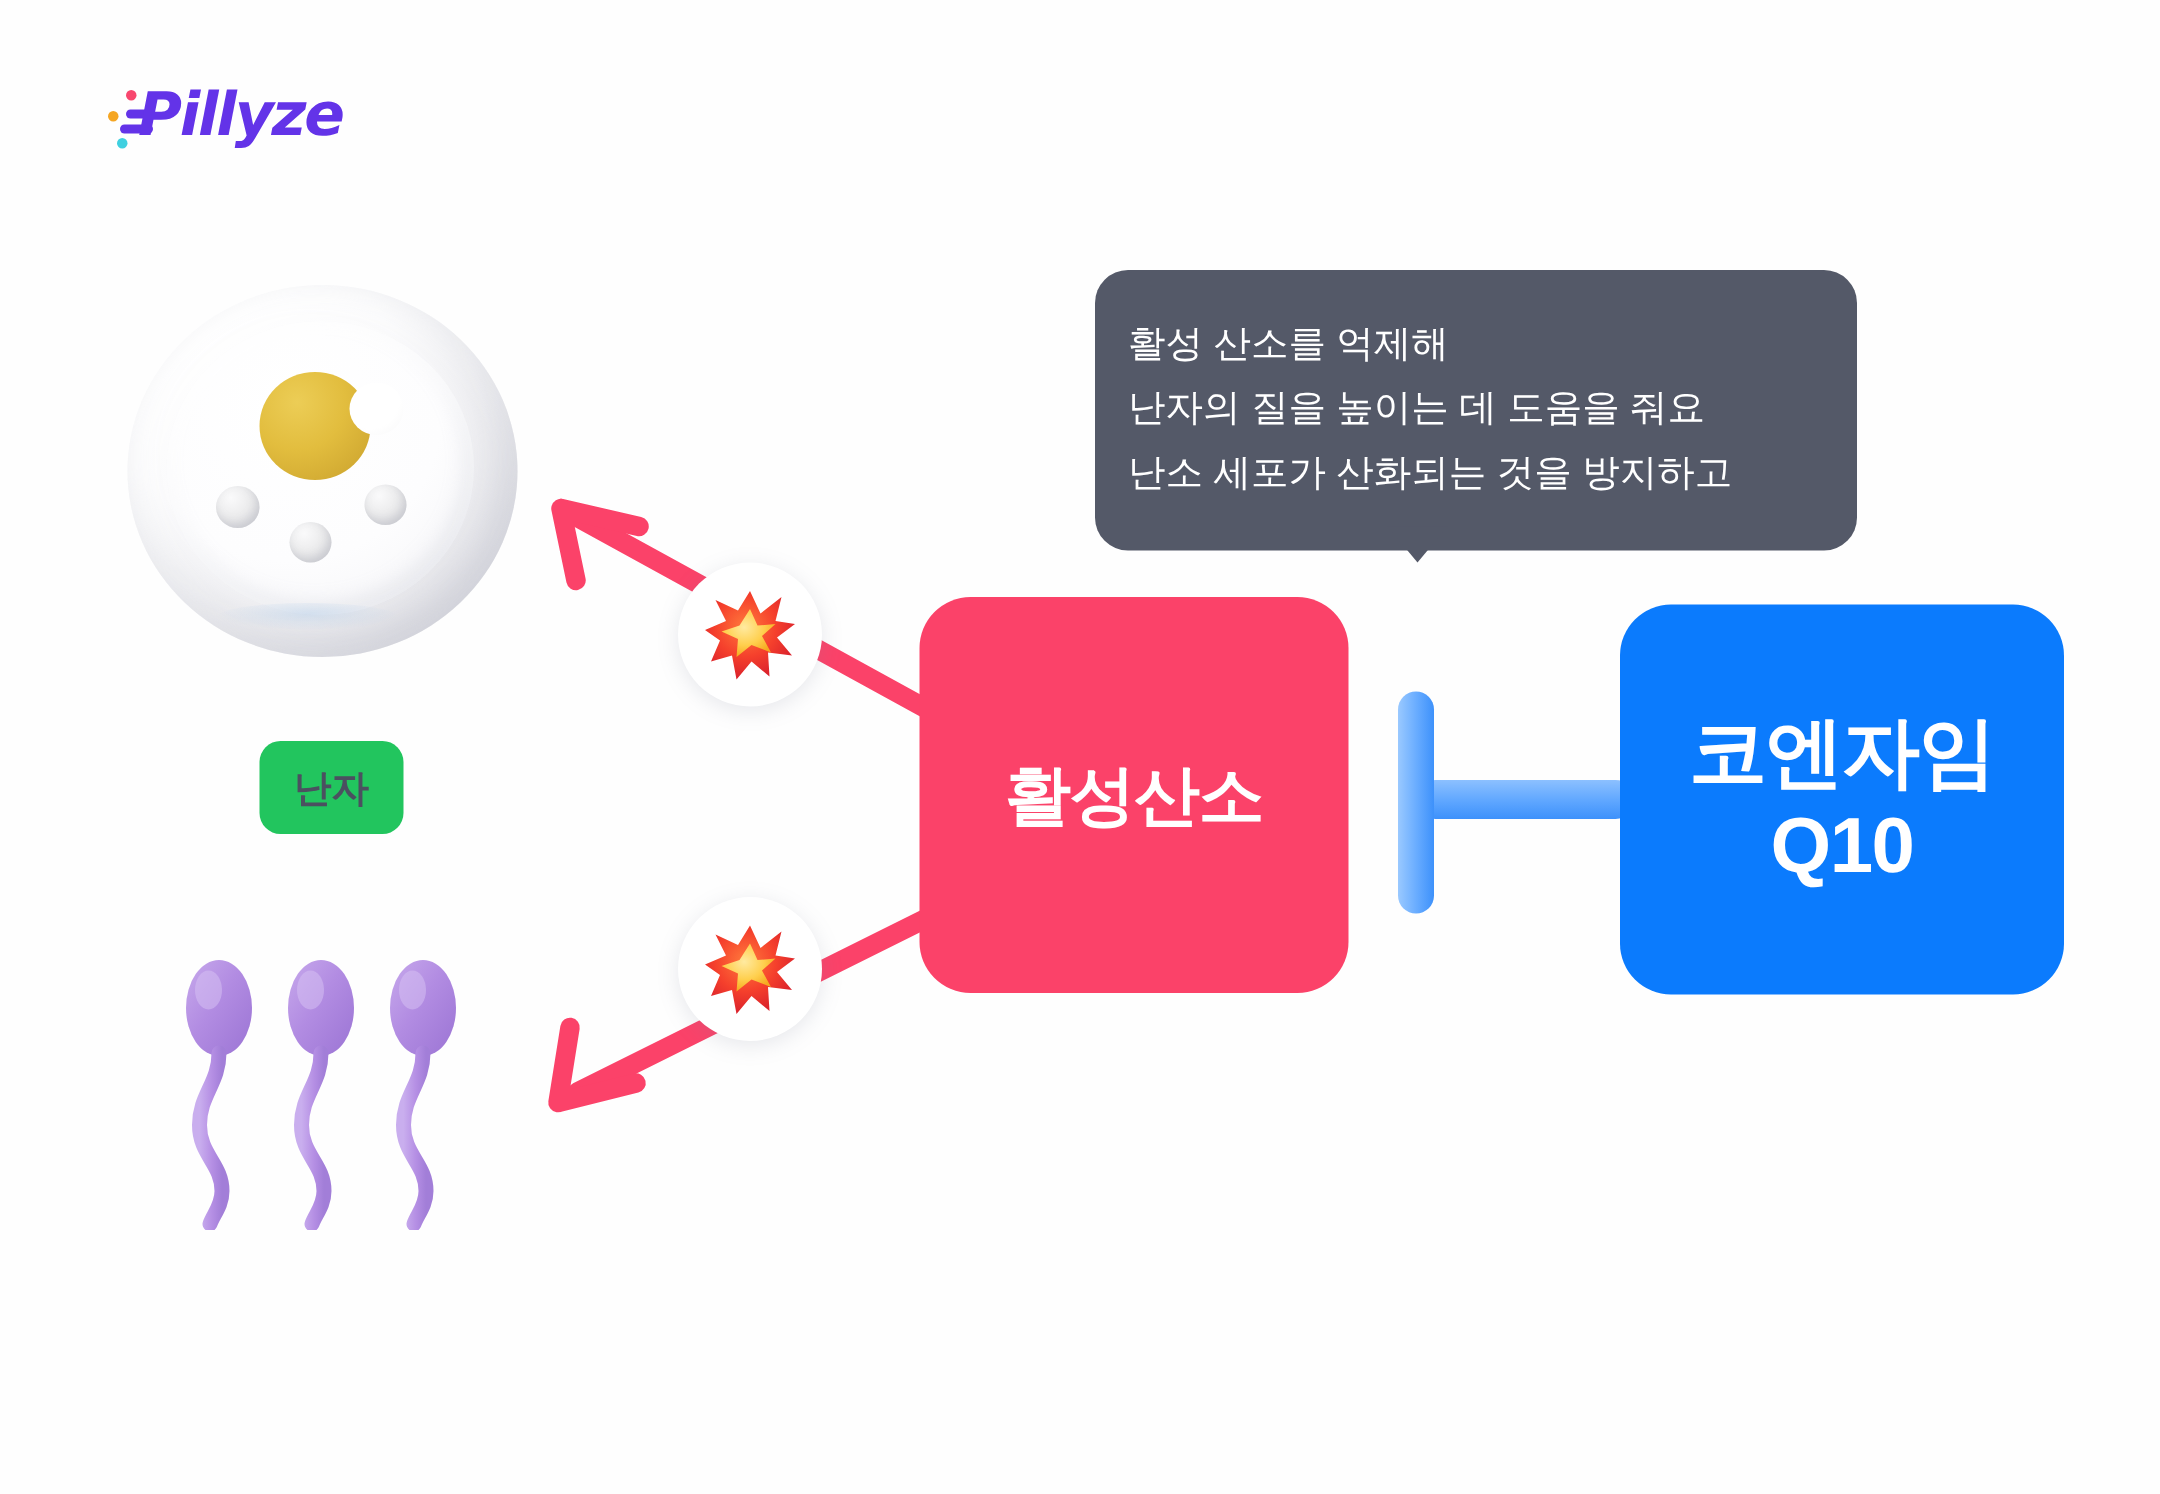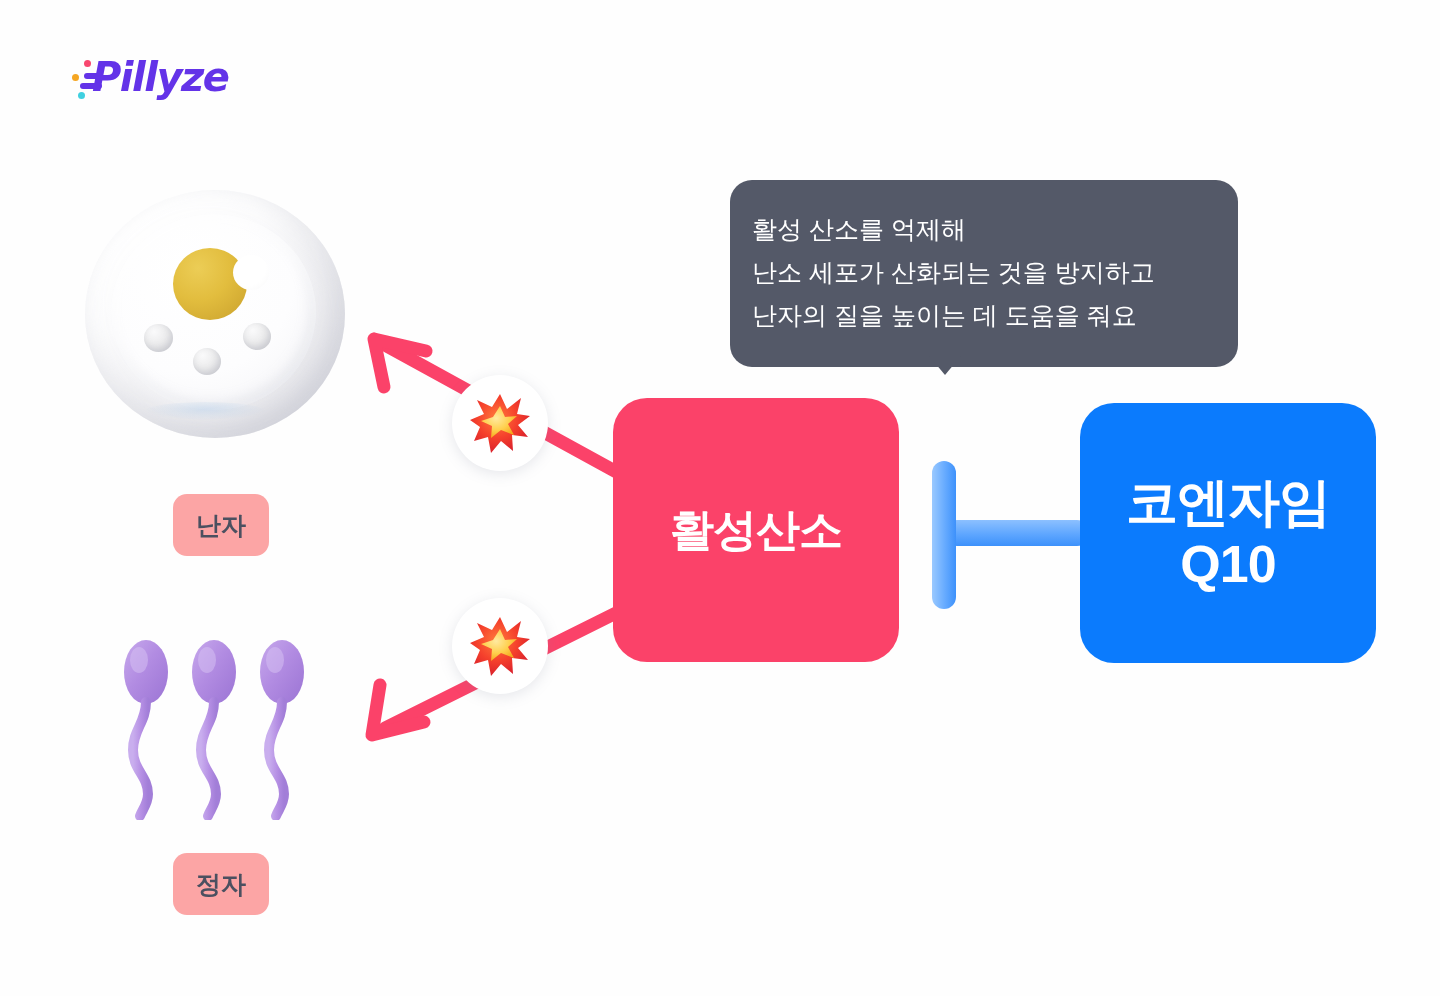--- a/index.html
+++ b/index.html
@@ -124,21 +124,21 @@
     height: 190px;
   }
   .sperm { position: absolute; top: 0; width: 52px; height: 190px; }
   #sperm-1 { left: 0px; }
   #sperm-2 { left: 68px; }
   #sperm-3 { left: 136px; }
 
   
   .label-pill {
     position: absolute;
-    background: #fca5a5;
+    background: #22c55e;
     border-radius: 14px;
     color: #4b5060;
     font-size: 25px;
     font-weight: bold;
     display: flex;
     align-items: center;
     justify-content: center;
   }
   #label-egg   { left: 173px; top: 494px; width: 96px; height: 62px; }
   #label-sperm { left: 173px; top: 853px; width: 96px; height: 62px; }
@@ -298,23 +298,20 @@
       <ellipse cx="19" cy="30" rx="9" ry="13" fill="#d6bff3" opacity="0.55"></ellipse>
       <path d="M26 72 C26 92, 13 100, 13 120 C13 140, 28 146, 28 164 C28 174, 22 180, 20 186" fill="none" stroke="url(#spermTailGrad)" stroke-width="10" stroke-linecap="round"></path>
     </svg>
     <svg class="sperm" id="sperm-3" viewBox="0 0 52 190">
       <ellipse cx="26" cy="42" rx="22" ry="32" fill="url(#spermHeadGrad)"></ellipse>
       <ellipse cx="19" cy="30" rx="9" ry="13" fill="#d6bff3" opacity="0.55"></ellipse>
       <path d="M26 72 C26 92, 13 100, 13 120 C13 140, 28 146, 28 164 C28 174, 22 180, 20 186" fill="none" stroke="url(#spermTailGrad)" stroke-width="10" stroke-linecap="round"></path>
     </svg>
   </div>
 
-  <div class="label-pill" id="label-sperm">
-    <span>정자</span>
-  </div>
 
   <svg id="arrow-to-egg" viewBox="0 0 290 160">
     <path d="M272 150 L35 20" fill="none" stroke="#fb4269" stroke-width="13" stroke-linecap="round"></path>
     <path d="M24 14 L34 62 M24 14 L76 26" fill="none" stroke="#fb4269" stroke-width="13" stroke-linecap="round"></path>
   </svg>
 
   <svg id="arrow-to-sperm" viewBox="0 0 290 160">
     <path d="M272 10 L35 128" fill="none" stroke="#fb4269" stroke-width="13" stroke-linecap="round"></path>
     <path d="M22 135 L30 85 M22 135 L74 122" fill="none" stroke="#fb4269" stroke-width="13" stroke-linecap="round"></path>
   </svg>
@@ -340,22 +337,22 @@
 
   <div class="burst-badge" id="burst-bottom">
     <svg width="62" height="62" viewBox="0 0 62 62">
       <path d="M31 2 L38 17 L52 6 L48 22 L61 24 L49 33 L59 45 L43 43 L44 59 L32 49 L22 61 L19 45 L5 49 L11 35 L1 28 L15 22 L8 8 L23 15 Z" fill="url(#burstOuter)"></path>
       <path d="M31 14 L36 25 L48 24 L39 32 L45 43 L32 38 L22 46 L23 34 L12 29 L24 25 Z" fill="url(#burstInner)"></path>
     </svg>
   </div>
 
   <div id="tooltip">
     <div class="tooltip-line">활성 산소를 억제해</div>
+    <div class="tooltip-line">난자의 질을 높이는 데 도움을 줘요</div>
     <div class="tooltip-line">난소 세포가 산화되는 것을 방지하고</div>
-    <div class="tooltip-line">난자의 질을 높이는 데 도움을 줘요</div>
   </div>
   <div id="tooltip-tail"></div>
 
   <div class="concept-box" id="box-ros">
     <span>활성산소</span>
   </div>
 
   <div id="inhibit-stem"></div>
   <div id="inhibit-bar"></div>
 

